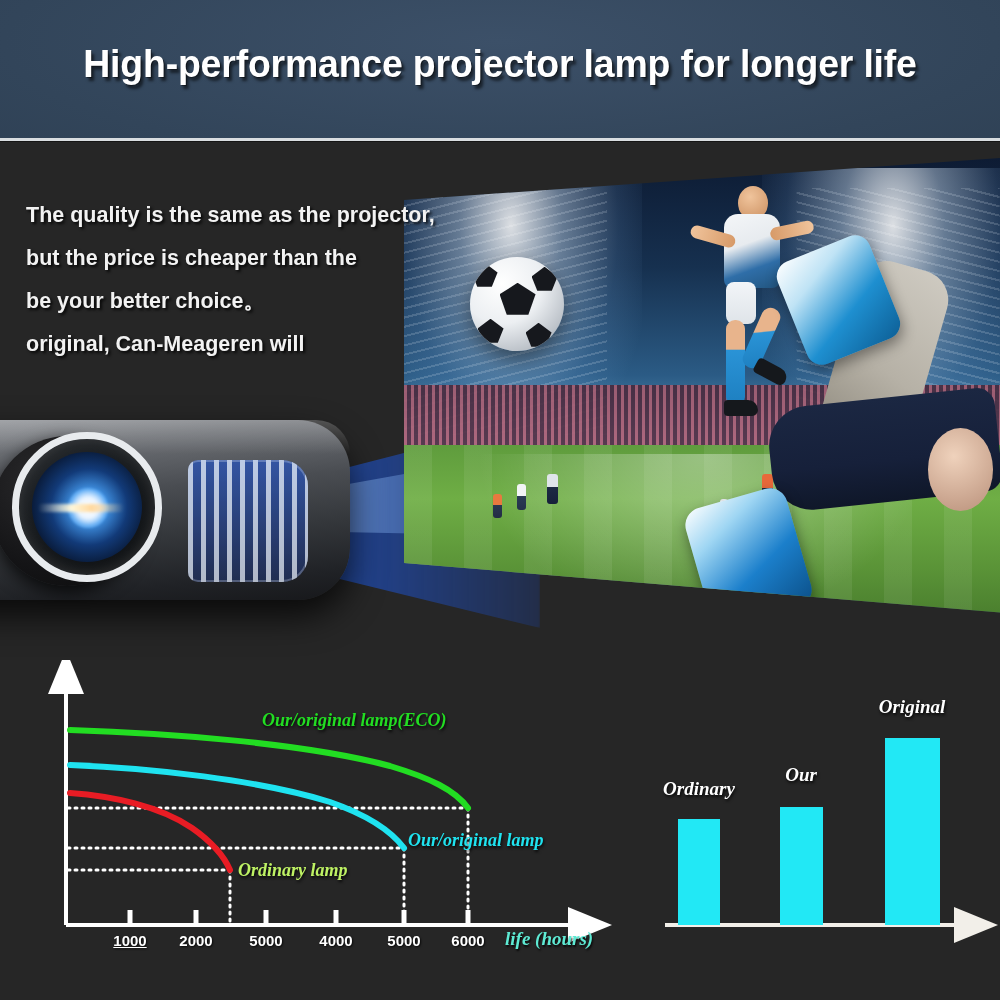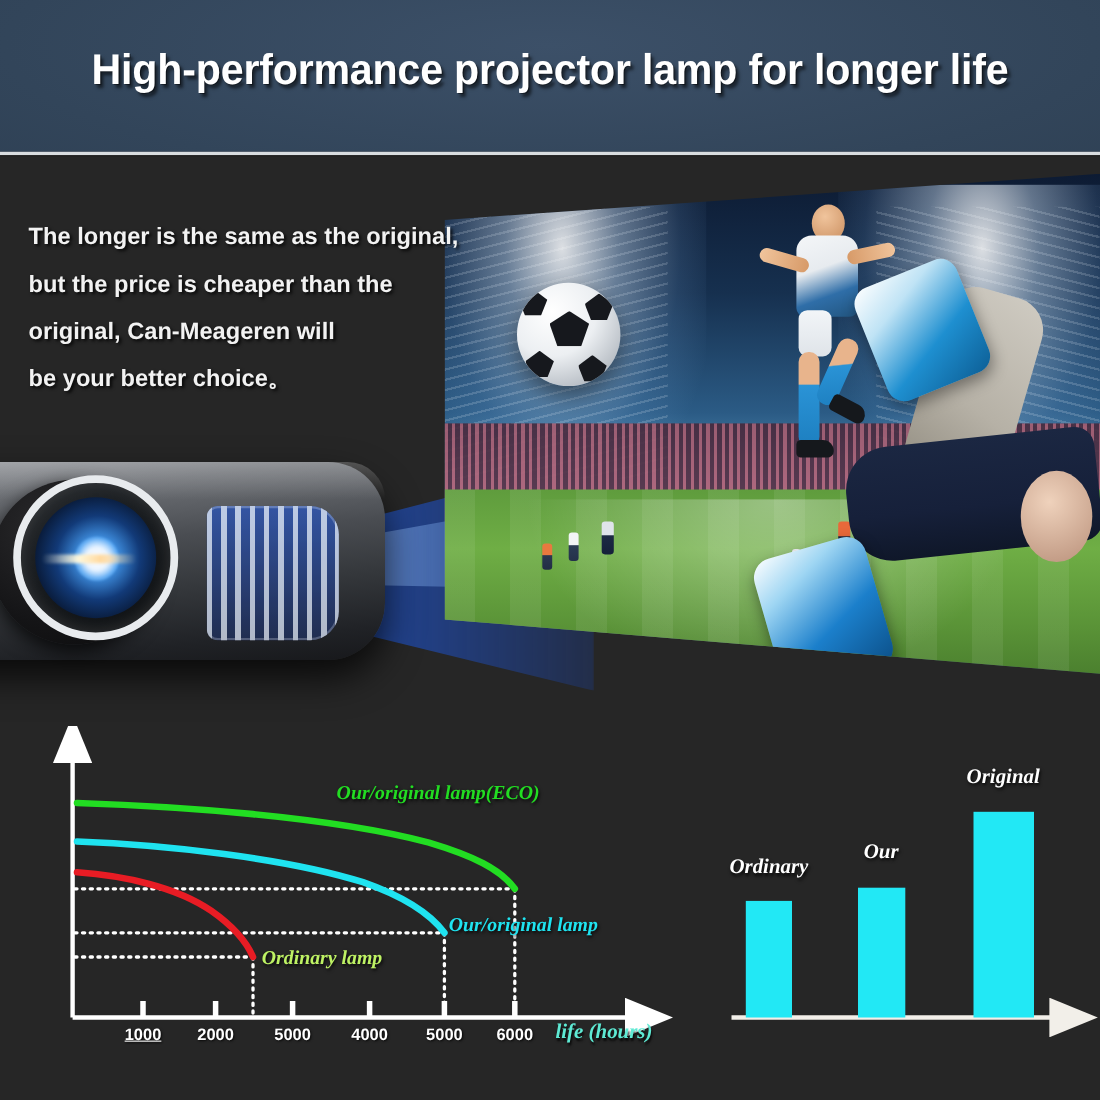--- a/index.html
+++ b/index.html
@@ -226,24 +226,24 @@
 <div id="page">
 
   <div id="header">
     <div id="header-title">High-performance projector lamp for longer life</div>
   </div>
   <div id="header-rule"></div>
 
   <div id="photo-area">
 
     <div id="copy">
-      <p>The longer is the same as the original,</p>
+      <p>The quality is the same as the projector,</p>
       <p>but the price is cheaper than the</p>
+      <p>be your better choice。</p>
       <p>original, Can-Meageren will</p>
-      <p>be your better choice。</p>
     </div>
 
     <div id="projector">
       <div class="proj-body"></div>
       <div class="proj-edge"></div>
       <div class="vent"></div>
       <div class="vent-tint"></div>
       <div class="lens-outer"></div>
       <div class="lens-ring"></div>
       <div class="lens-glass"></div>
@@ -343,21 +343,21 @@
 
       <div class="tick-text" style="left:130px;top:272px;text-decoration:underline;">1000</div>
       <div class="tick-text" style="left:196px;top:272px;">2000</div>
       <div class="tick-text" style="left:266px;top:272px;">5000</div>
       <div class="tick-text" style="left:336px;top:272px;">4000</div>
       <div class="tick-text" style="left:404px;top:272px;">5000</div>
       <div class="tick-text" style="left:468px;top:272px;">6000</div>
 
       <div class="axis-label-x" style="left:505px;top:268px;">life (hours)</div>
 
-      <div class="curve-label" style="left:262px;top:50px;color:#22dd22;margin-left:44px;">Our/original lamp(ECO)</div>
+      <div class="curve-label" style="left:262px;top:50px;color:#22dd22;">Our/original lamp(ECO)</div>
       <div class="curve-label" style="left:408px;top:170px;color:#1fe3f0;">Our/original lamp</div>
       <div class="curve-label" style="left:238px;top:200px;color:#bef264;">Ordinary lamp</div>
     </div>
 
     <div style="position:absolute;left:620px;top:0;width:380px;height:340px;">
 
       <svg width="380" height="340" viewBox="0 0 380 340" style="position:absolute;left:0;top:0;">
         <defs>
           <marker id="arrB" markerWidth="11" markerHeight="9" refX="1" refY="4.5" orient="auto">
             <polygon points="0,0 11,4.5 0,9" fill="#f2efe9"></polygon>

